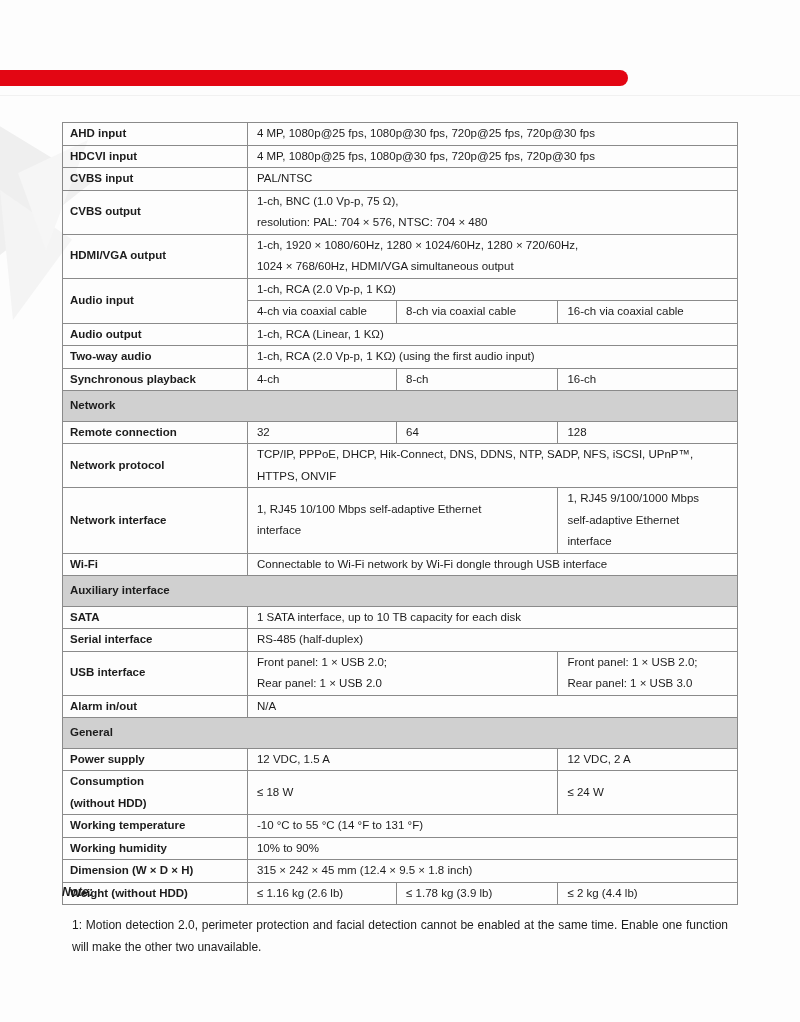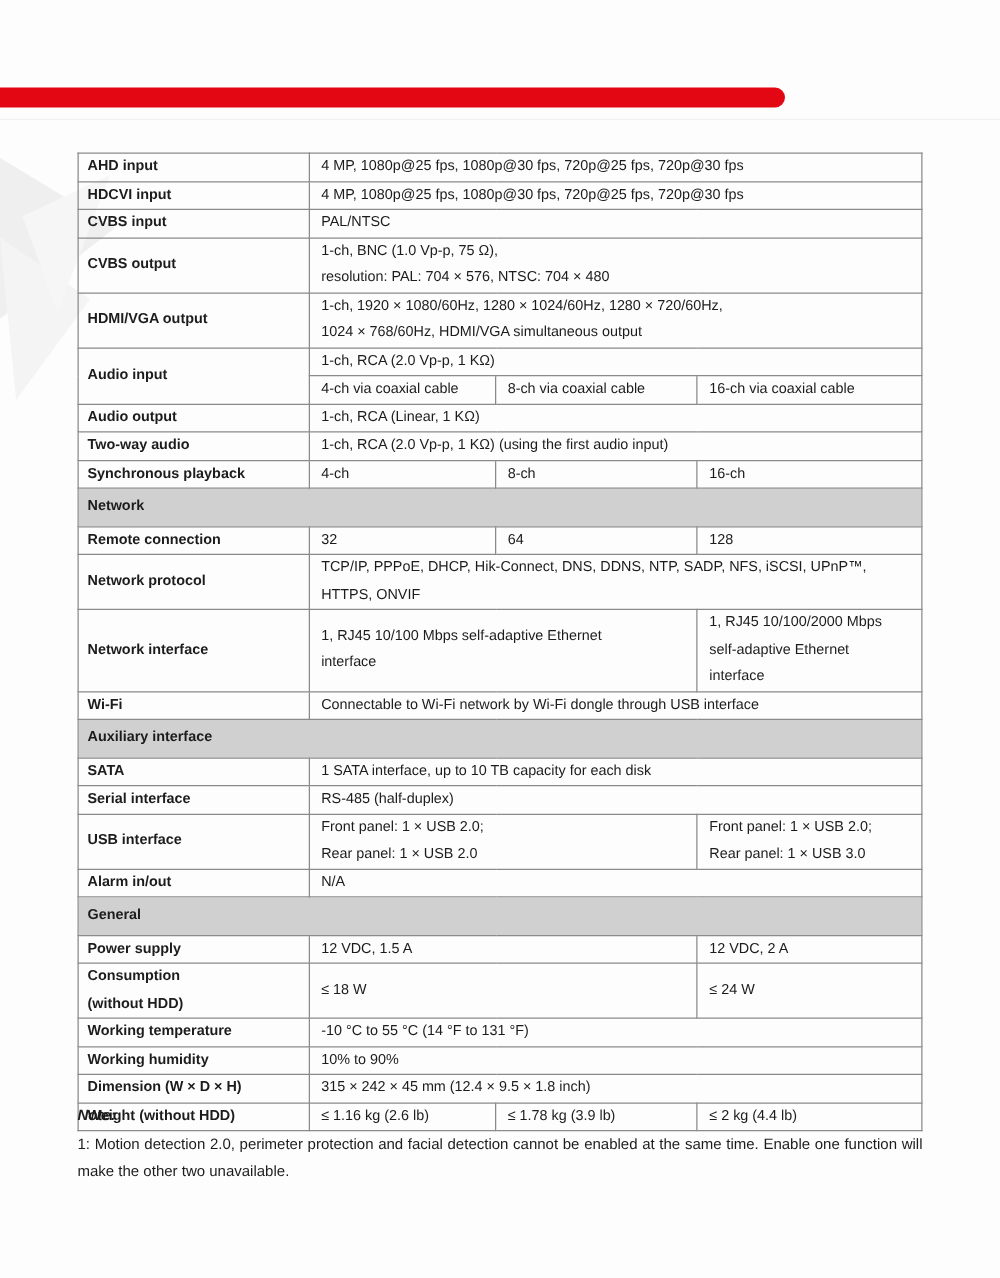--- a/index.html
+++ b/index.html
@@ -44,21 +44,21 @@
   table.spec td { border: 1px solid #8a8a8a; font-size: 11.5px;
                   line-height: 21.5px; padding: 0 9px; vertical-align: middle;
                   overflow: hidden; }
   table.spec td.lab { font-weight: bold; padding: 0 7px; }
   table.spec td.section { background: #d0d0d0; font-weight: bold; padding: 4px 7px; }
 
   
   .note { position: absolute; top: 881px; left: 62px; width: 676px;
           font-size: 12px; line-height: 22.5px; }
   .note-title { font-weight: bold; font-style: italic; }
-  .note-item { margin: 0; text-align: justify; }
+  .note-item { margin: 10px; text-align: justify; }
 </style>
 </head>
 <body>
 
 <div class="page">
 
   <div>
     <div class="wm wm1"></div>
     <div class="wm wm2"></div>
     <div class="wm wm3"></div>
@@ -195,21 +195,21 @@
         </tr>
         <tr>
           <td class="lab">
             <div>Network interface</div>
           </td>
           <td class="val" colspan="2">
             <div>1, RJ45 10/100 Mbps self-adaptive Ethernet</div>
             <div>interface</div>
           </td>
           <td class="val">
-            <div>1, RJ45 10/100/2000 Mbps</div>
+            <div>1, RJ45 9/100/1000 Mbps</div>
             <div>self-adaptive Ethernet</div>
             <div>interface</div>
           </td>
         </tr>
         <tr>
           <td class="lab">
             <div>Wi-Fi</div>
           </td>
           <td class="val" colspan="3">
             <div>Connectable to Wi-Fi network by Wi-Fi dongle through USB interface</div>

